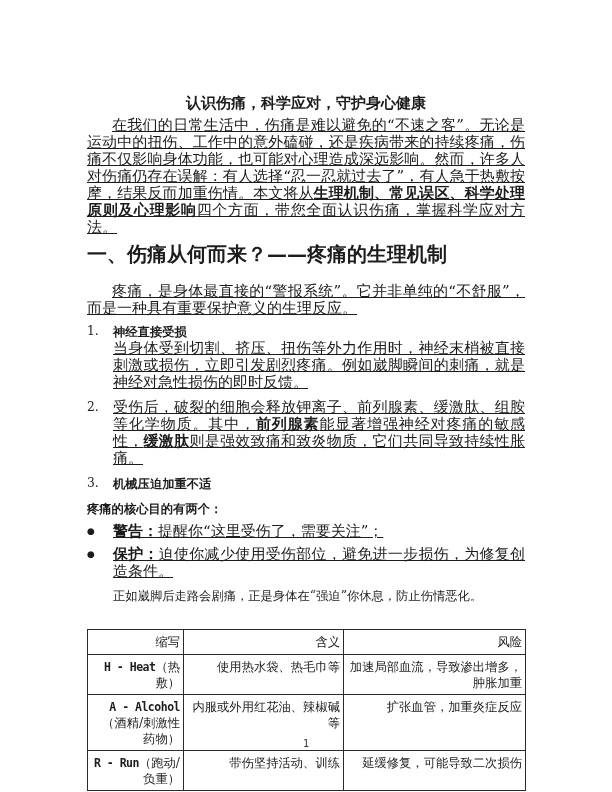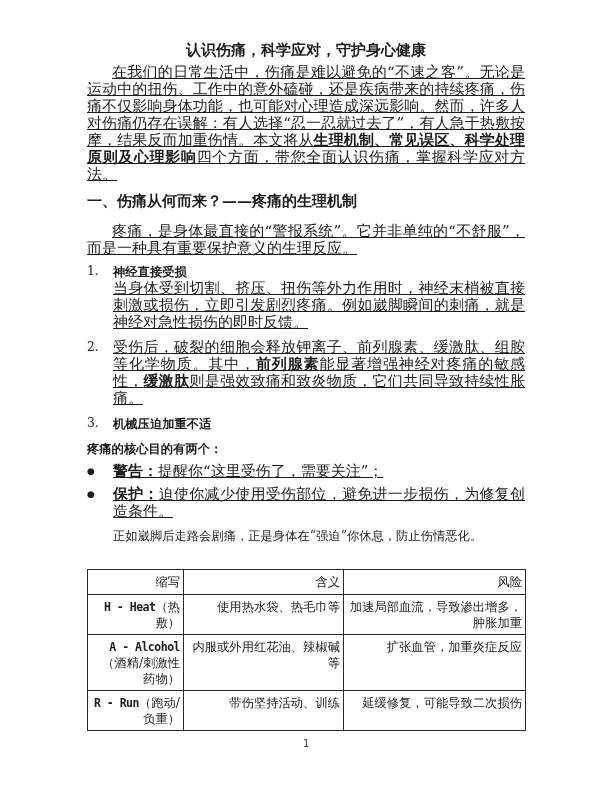--- a/index.html
+++ b/index.html
@@ -7,43 +7,43 @@
     width: 612px; height: 792px;
     background: #ffffff;
     color: #1c1c1c;
     font-family: "DejaVu Serif", "Liberation Serif", serif;
     position: relative;
     overflow: hidden;
   }
   .page {
     box-sizing: border-box;
     width: 612px; height: 792px;
-    padding: 41px 87px 0 87px;
+    padding: 94px 87px 0 87px;
     position: relative;
   }
   .doc-title {
     font-size: 15px;
     font-weight: bold;
     text-align: center;
     line-height: 19px;
     margin: 0 0 4px 0;
   }
   .body-text {
     font-size: 15px;
     line-height: 17px;
     text-align: justify;
     margin: 0;
     text-decoration: underline;
   }
   .first-indent { text-indent: 25px; }
   .h1 {
-    font-size: 15px;
+    font-size: 20px;
     font-weight: bold;
     line-height: 21px;
-    margin: 8px 0 11px 0;
+    margin: 8px 0 18px 0;
   }
   b, .bold { font-weight: bold; }
   .olist { margin-top: 6px; }
   .oli { display: flex; margin-bottom: 8px; }
   .oli-num {
     flex: none; width: 26px;
     font-size: 12.3px; line-height: 17px;
   }
   .oli-body { flex: 1; }
   .oli-title {

